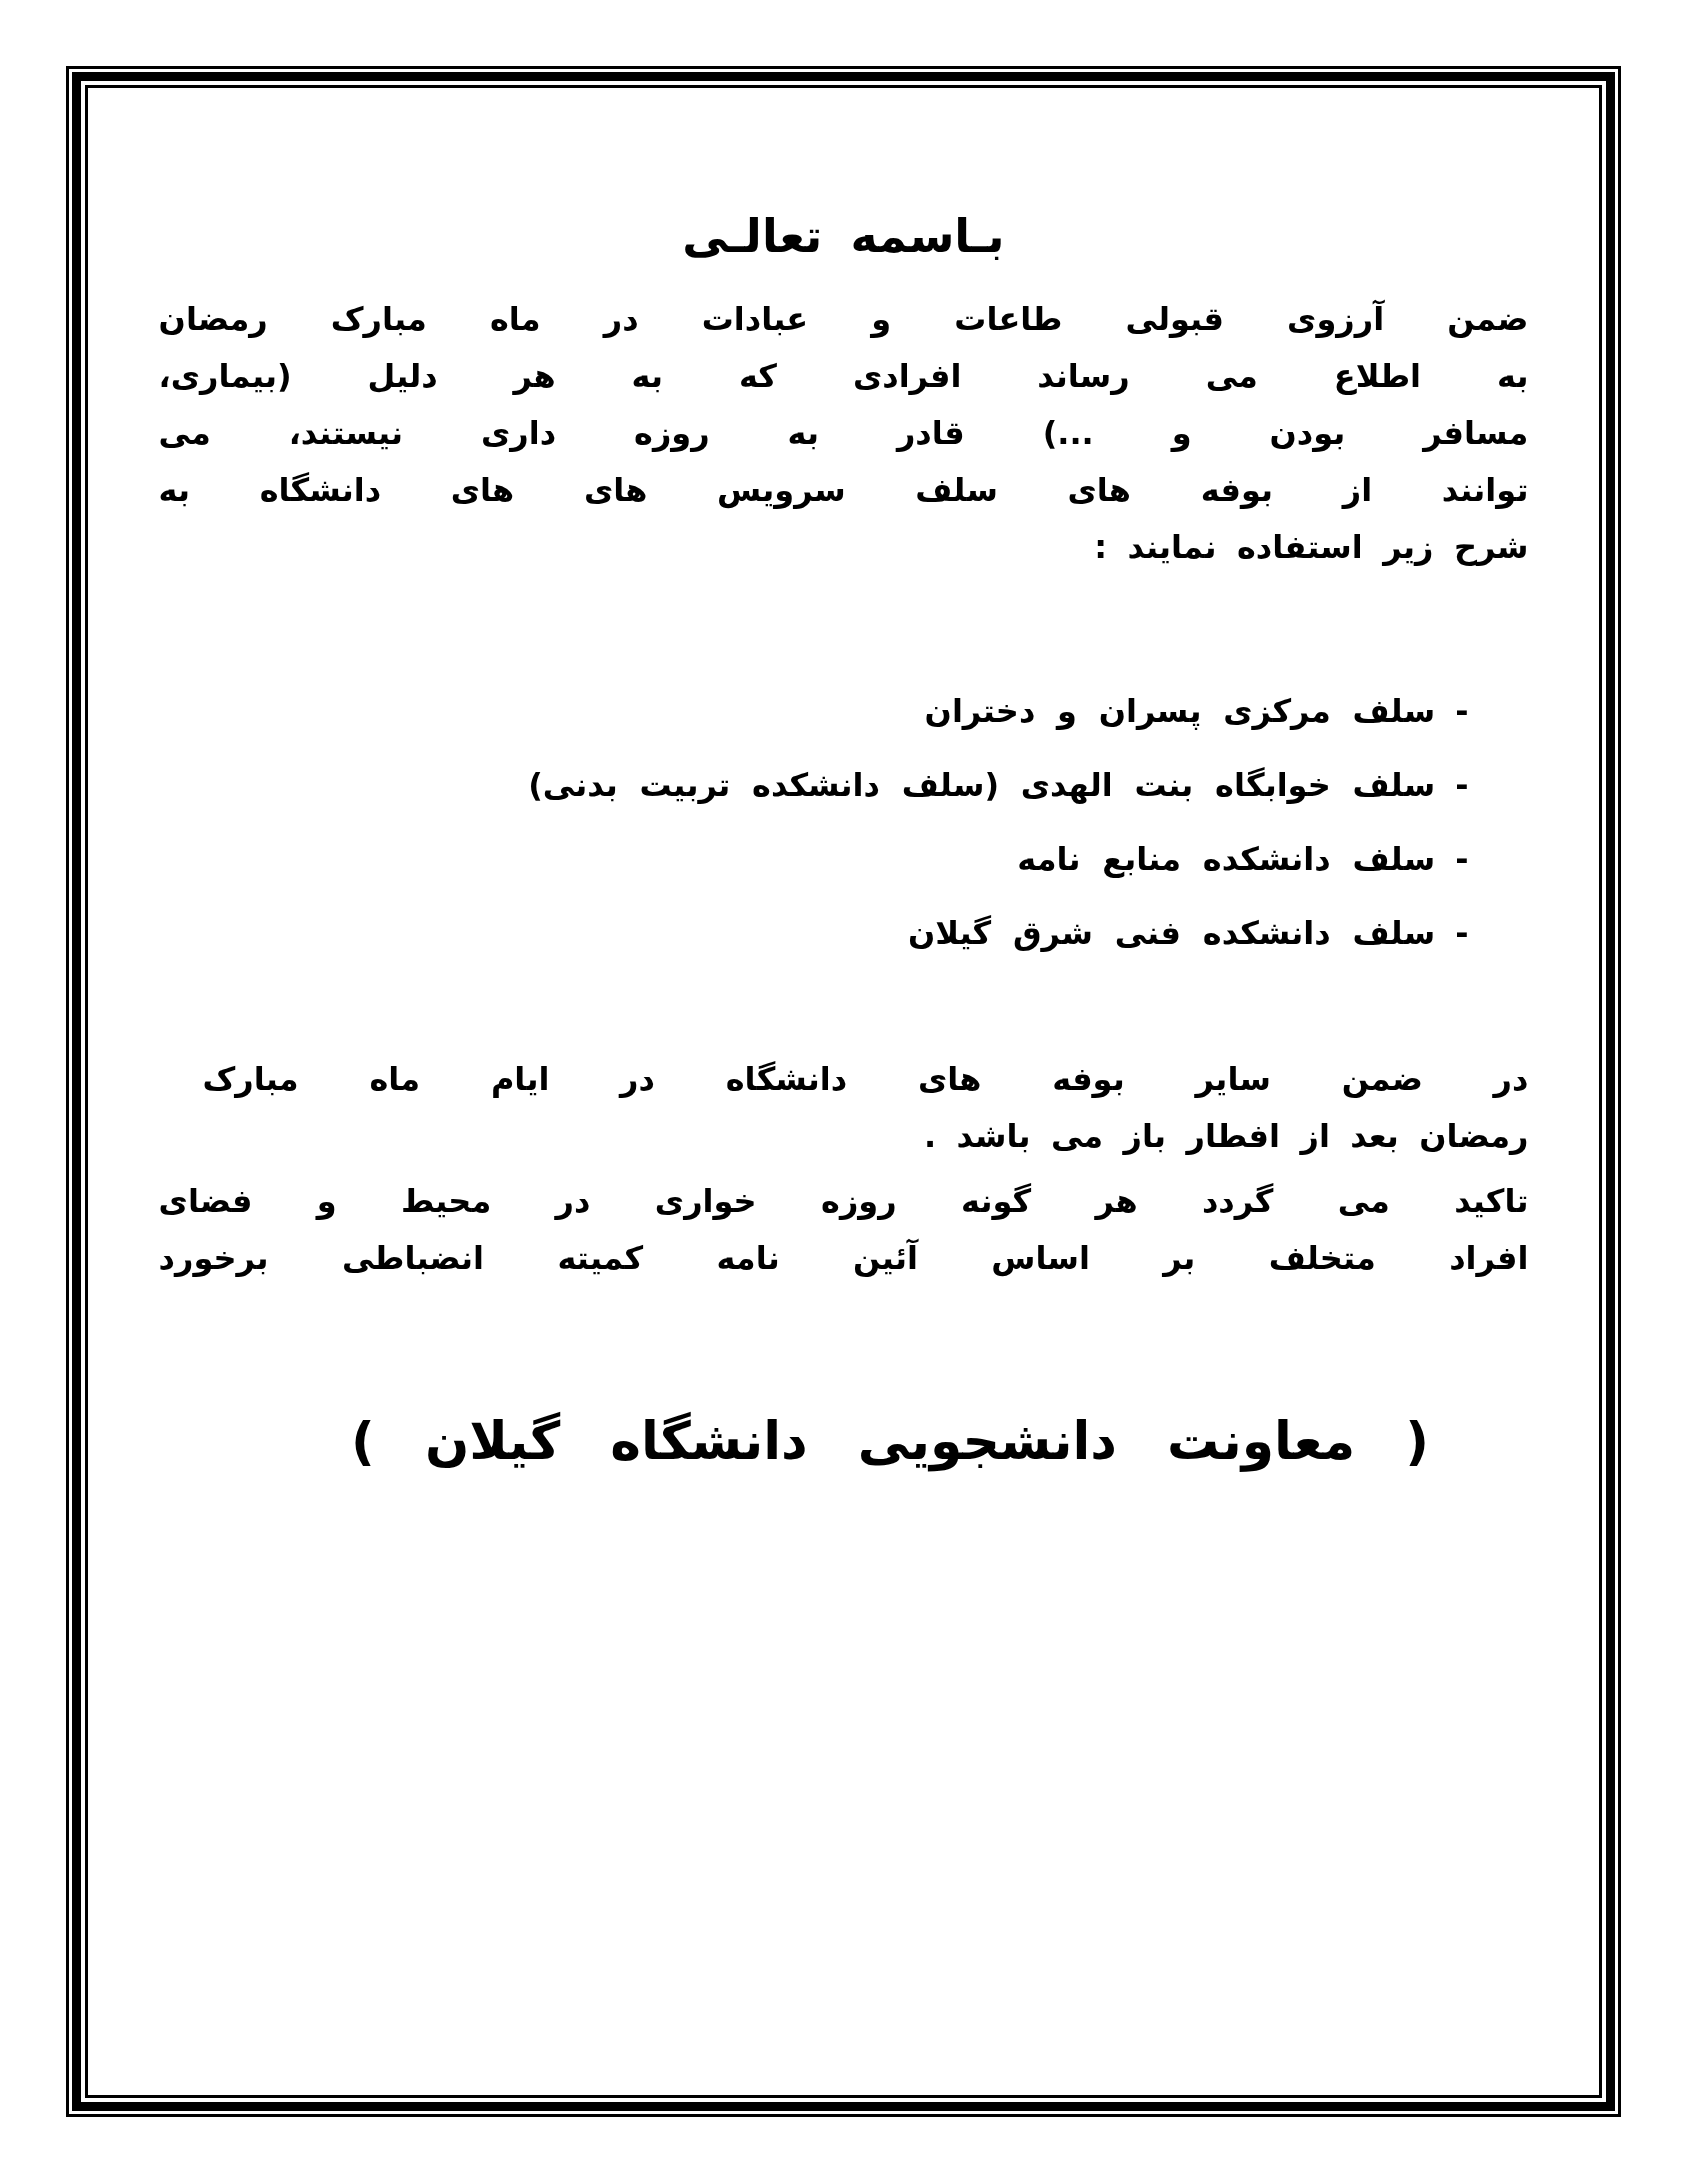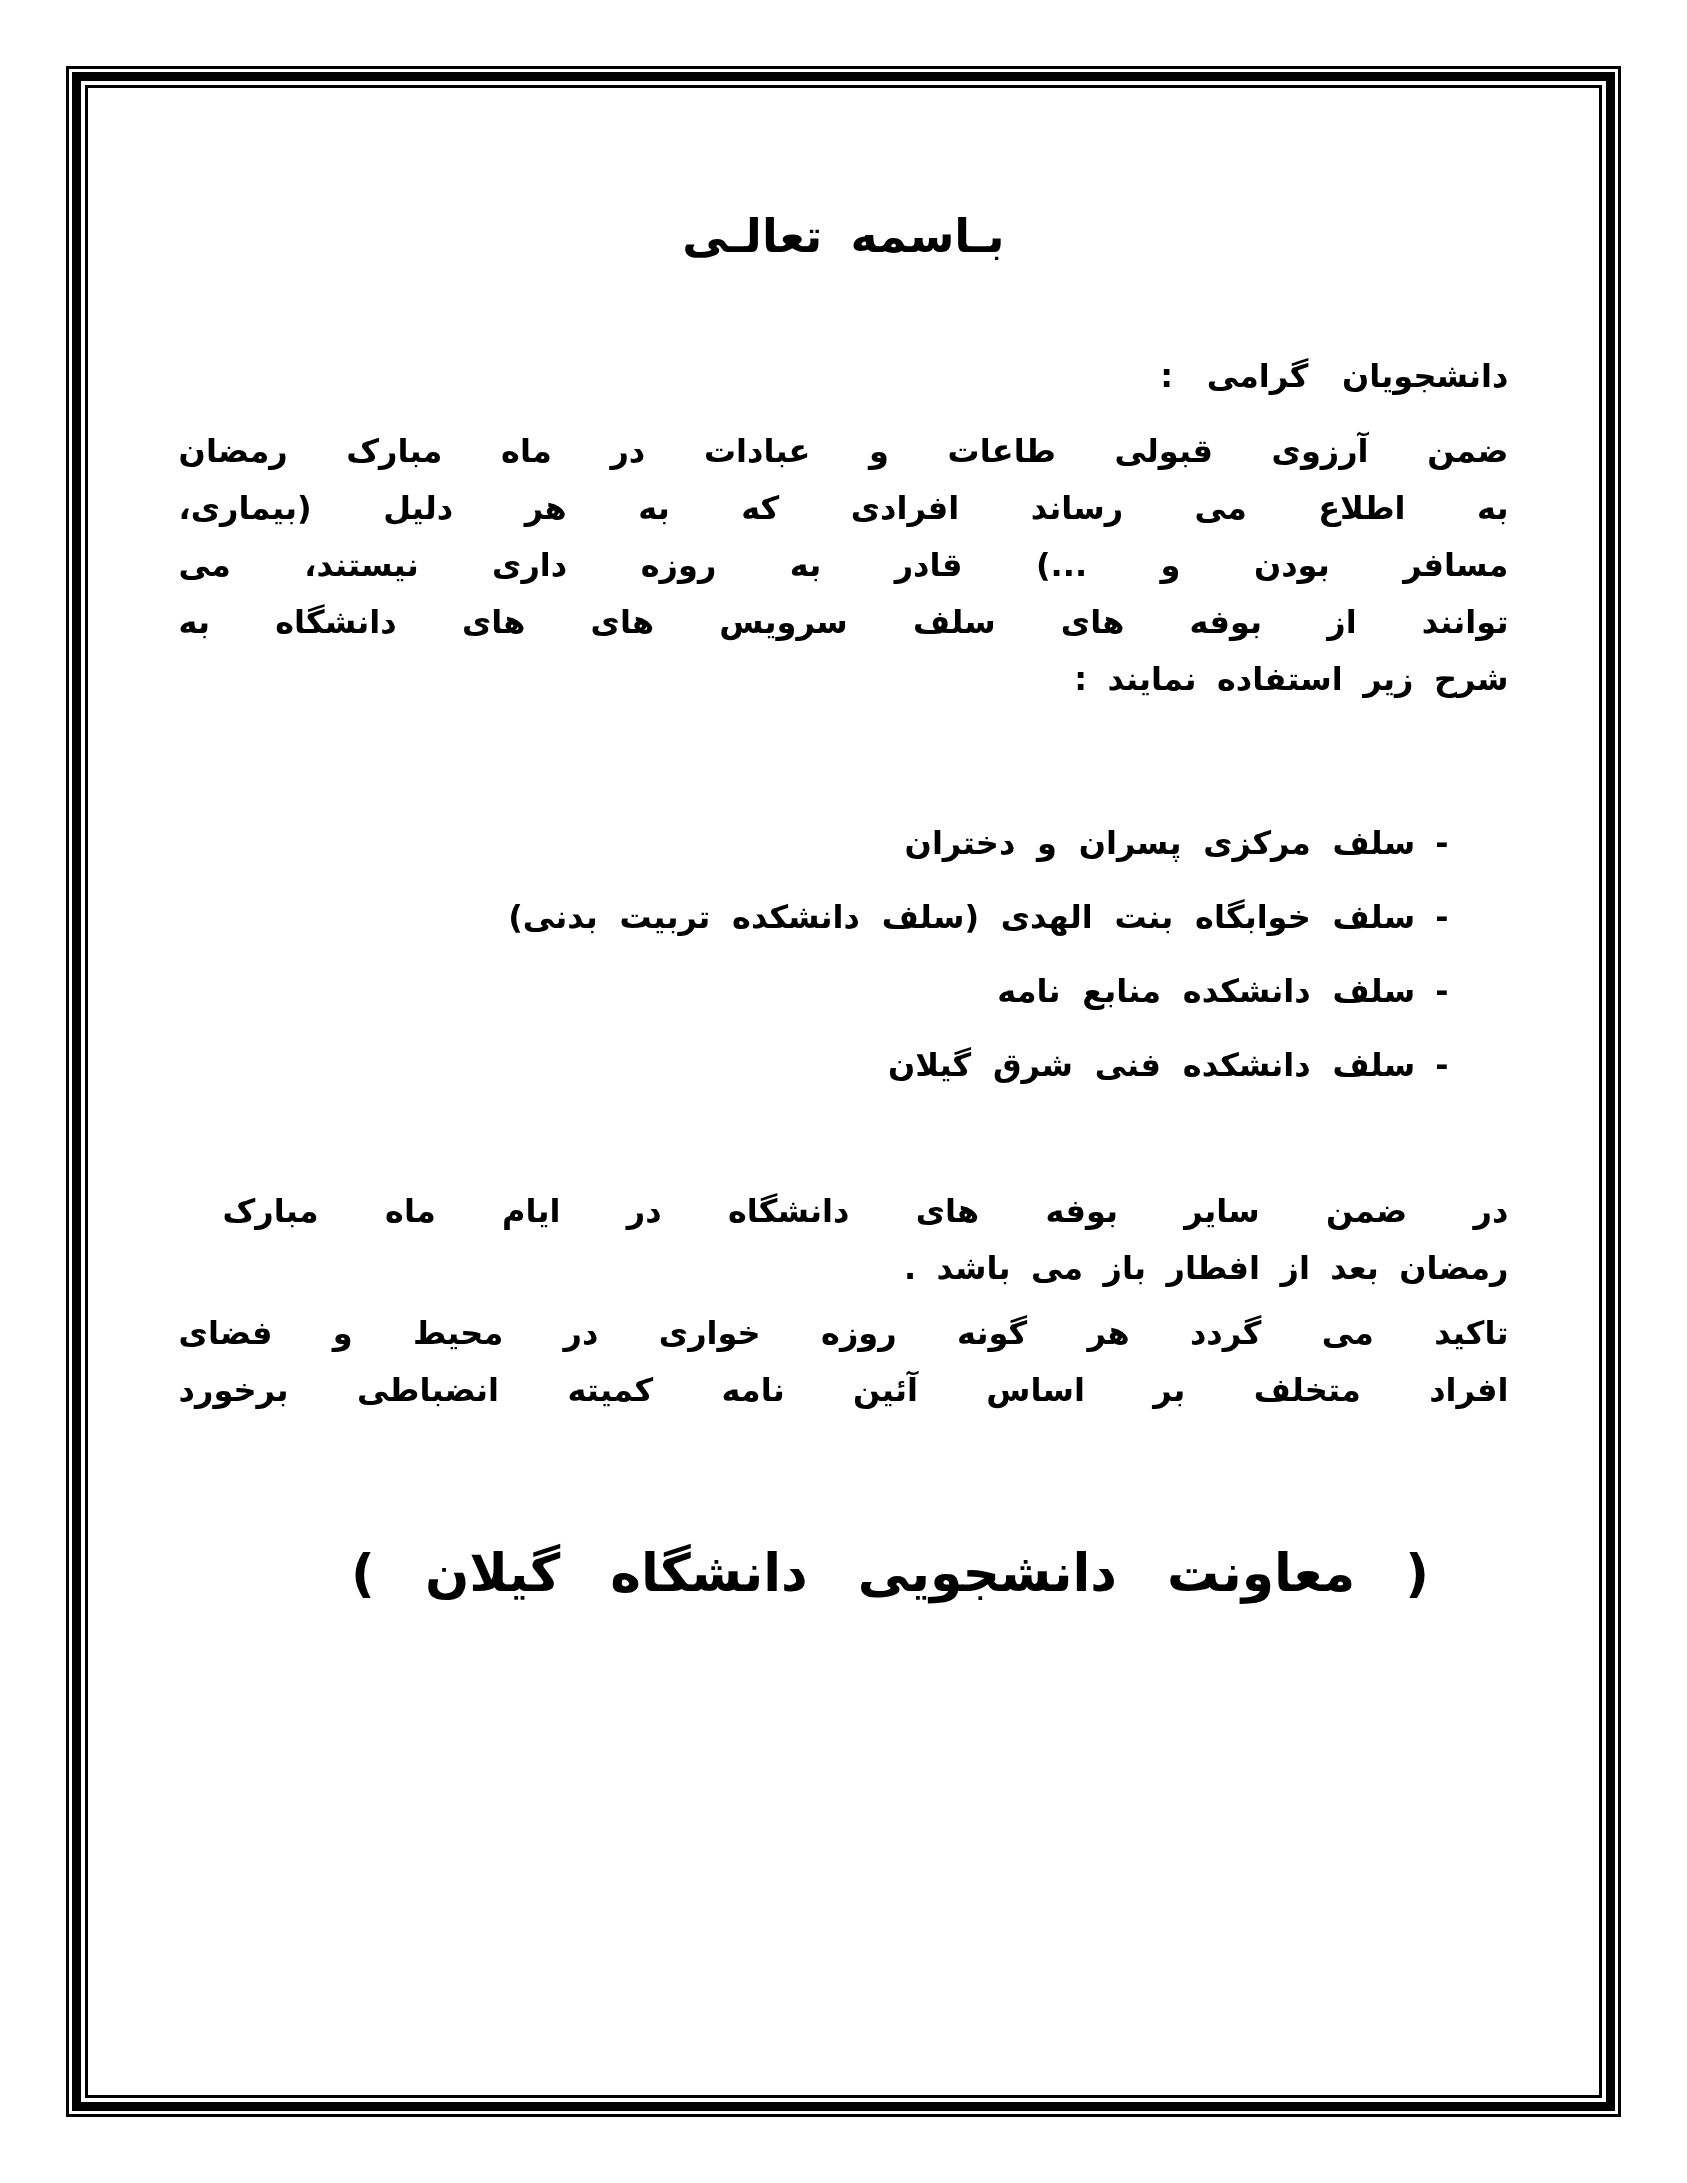--- a/index.html
+++ b/index.html
@@ -23,21 +23,21 @@
     border: 9.3px solid #000;
   }
   .frame-inner {
     position: absolute;
     inset: 4px;
     border: 3.3px solid #000;
   }
   .content {
     position: absolute;
     inset: 0;
-    padding: 0 91px;
+    padding: 0 71px;
     direction: rtl;
     font-weight: bold;
     box-sizing: border-box;
   }
   .title {
     margin: 111px 0 0 0;
     text-align: center;
     font-size: 46px;
     line-height: 74px;
     font-weight: bold;
@@ -97,21 +97,20 @@
 </head>
 <body>
 
 <div class="frame-outer">
   <div class="frame-mid">
     <div class="frame-inner">
       <div class="content">
 
         <div class="title">بـاسمه تعالـی</div>
 
-        <div class="greeting">دانشجویان گرامی :</div>
 
         <div class="para para-intro">
           <div class="jline">ضمن آرزوی قبولی طاعات و عبادات در ماه مبارک رمضان</div>
           <div class="jline">به اطلاع می رساند افرادی که به هر دلیل (بیماری،</div>
           <div class="jline">مسافر بودن و ...) قادر به روزه داری نیستند، می</div>
           <div class="jline">توانند از بوفه های سلف سرویس های های دانشگاه به</div>
           <div class="lastline">شرح زیر استفاده نمایند :</div>
         </div>
 
         <div class="cafeteria-list">

